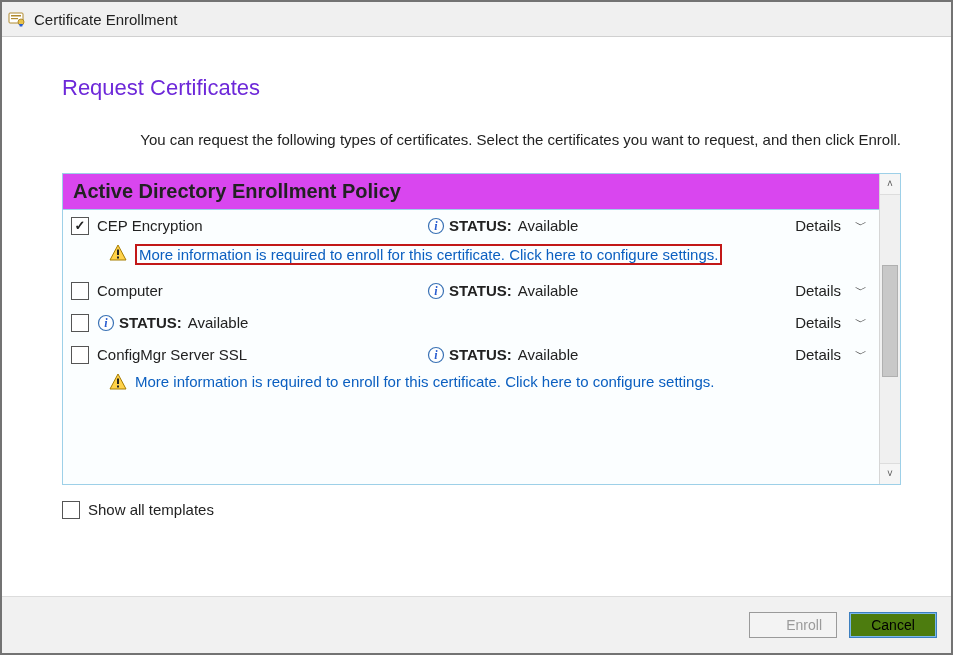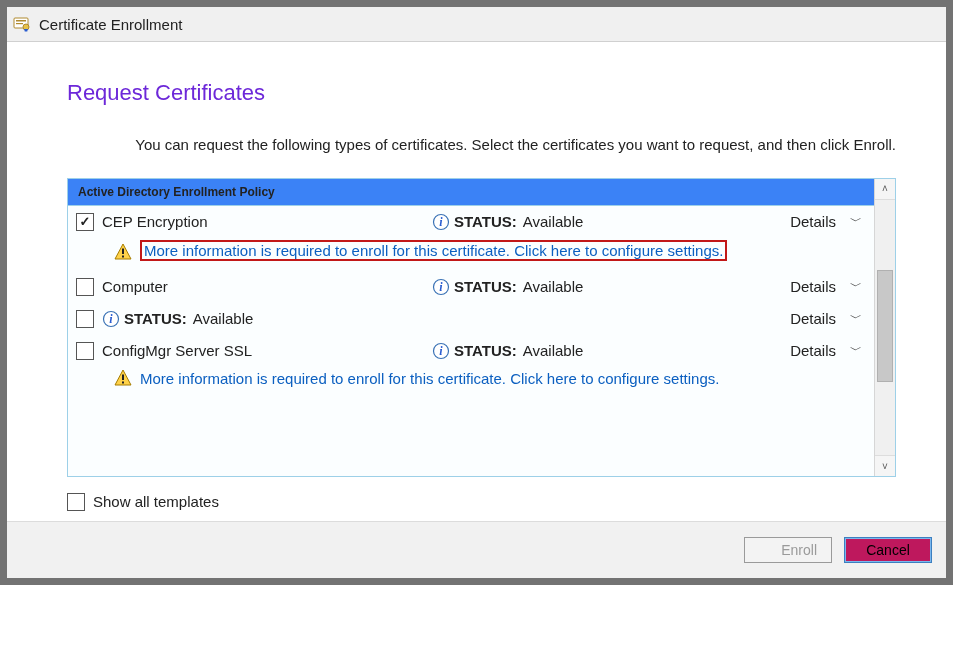--- a/index.html
+++ b/index.html
@@ -5,22 +5,22 @@
   html, body {
     margin: 0;
     padding: 0;
     font-family: "Segoe UI", Tahoma, sans-serif;
     font-size: 14px;
     color: #222;
     background: #fff;
   }
   .window {
     width: 953px;
-    height: 585px;
-    border: 7px solid #737373;
+    height: 655px;
+    border: 2px solid #737373;
     display: flex;
     flex-direction: column;
     box-sizing: border-box;
     background: #fff;
   }
   .titlebar {
     background: #f0f0f0;
     height: 34px;
     display: flex;
     align-items: center;
@@ -62,23 +62,23 @@
     height: 310px;
     background: #fbfeff;
   }
   .list-inner {
     flex: 1;
     overflow: hidden;
   }
   .policy-header {
     padding: 6px 10px;
     font-weight: 600;
-    font-size: 12px;
+    font-size: 20px;
     border-bottom: 1px solid #9dd0e8;
-    background: #3b82f6;
+    background: #d946ef;
   }
   .cert-row {
     display: flex;
     align-items: center;
     padding: 7px 10px 7px 8px;
     font-size: 15px;
   }
   .cert-row .chk {
     width: 16px;
     height: 16px;
@@ -120,21 +120,21 @@
     align-items: flex-start;
     gap: 14px;
     padding-right: 2px;
   }
   .chev {
     font-size: 12px;
     color: #444;
   }
   .warn-row {
     display: flex;
-    align-items: flex-end;
+    align-items: flex-start;
     padding: 2px 10px 10px 46px;
     font-size: 15px;
   }
   .warn-icon {
     width: 18px;
     height: 18px;
     margin-right: 8px;
     display: inline-flex;
   }
   .warn-link {
@@ -197,21 +197,21 @@
     justify-content: flex-end;
     padding: 0 14px;
     gap: 12px;
     border-top: 1px solid #dcdcdc;
     background: #f1f1f1;
   }
   .btn-win {
     min-width: 88px;
     height: 26px;
     border: 1px solid #9a9a9a;
-    background: #be185d;
+    background: #4d7c0f;
     font-size: 14px;
     padding: 0 14px;
     cursor: pointer;
   }
   .btn-win[disabled] {
     color: #9a9a9a;
     background: #f3f3f3;
     cursor: default;
     text-align: right;
   }

